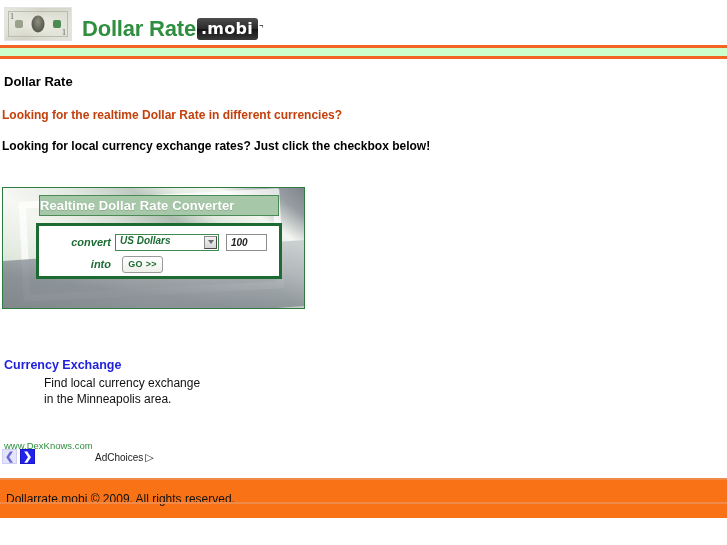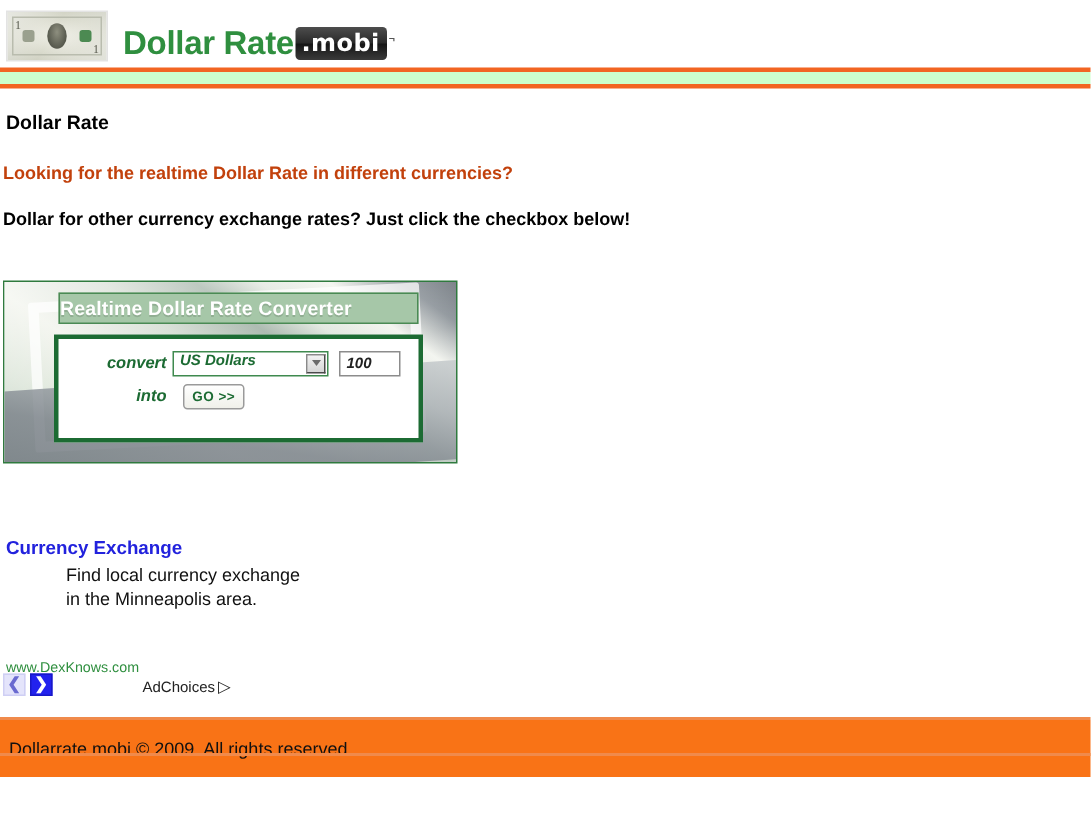--- a/index.html
+++ b/index.html
@@ -186,21 +186,21 @@
     font-weight: bold;
     letter-spacing: 0.1px;
     text-shadow: 0 1px 0 rgba(0,0,0,0.12);
     white-space: nowrap;
   }
 
   .conv-panel {
     position: absolute;
     left: 33px; top: 35px;
     width: 246px;
-    height: 72px;
+    height: 56px;
     box-sizing: border-box;
     background: #ffffff;
     border: 3px solid #1c6b33;
   }
 
   .conv-row {
     position: absolute;
     left: 0;
     width: 100%;
     height: 22px;
@@ -418,21 +418,21 @@
     <span>Dollar Rate</span><span class="mobi-badge"><span>.</span><span>mobi</span></span><span class="mobi-tm">¬</span>
   </div>
 </div>
 
 <div class="rule-orange" style="top:45px;"></div>
 <div class="rule-green" style="top:48px; height:8px;"></div>
 <div class="rule-orange" style="top:56px;"></div>
 
 <div class="page-title">Dollar Rate</div>
 <div class="line1">Looking for the realtime Dollar Rate in different currencies?</div>
-<div class="line2">Dollar for other currency exchange rates? Just click the checkbox below!</div>
+<div class="line2">Looking for local currency exchange rates? Just click the checkbox below!</div>
 
 <div class="converter">
   <div class="bg"></div>
 
   <div class="conv-titlebar">
     <span>Realtime Dollar Rate Converter</span>
   </div>
 
   <div class="conv-panel">
 

